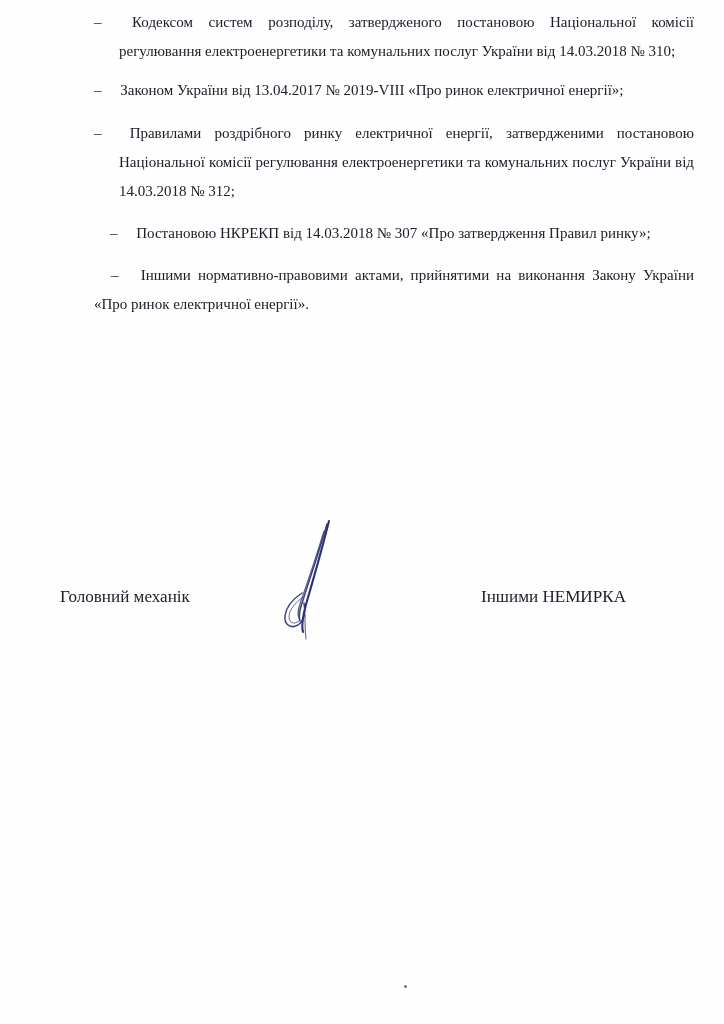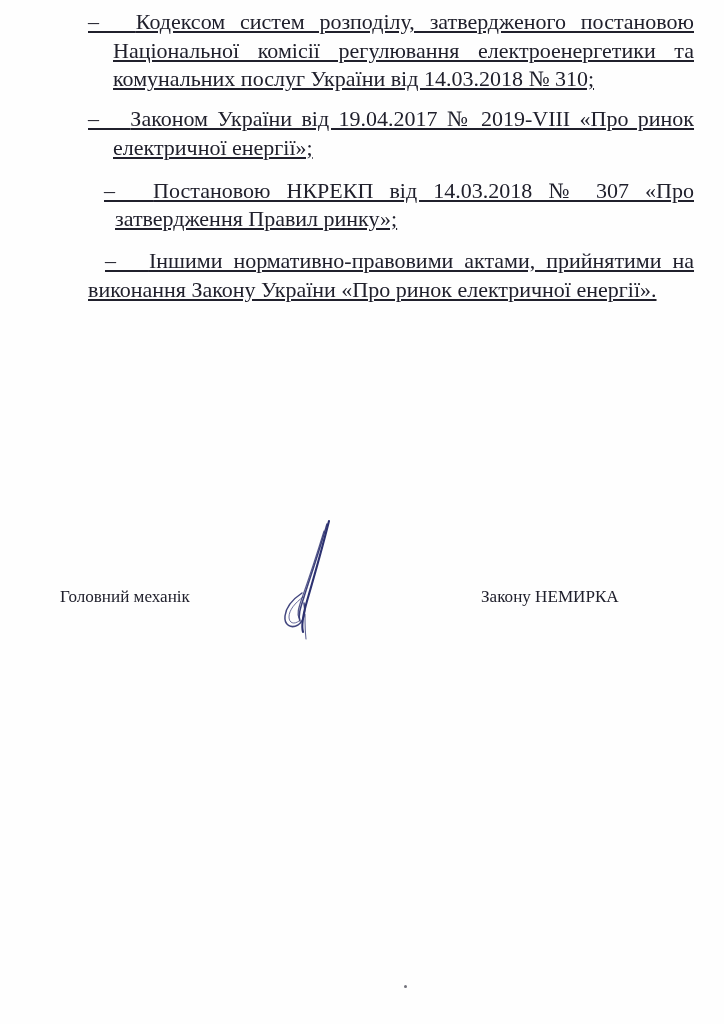--- a/index.html
+++ b/index.html
@@ -26,27 +26,26 @@
 
   
   .content {
     position: absolute;
     left: 88px;
     top: 8px;
     width: 606px;
   }
 
   .clause {
-    font-size: 22px;
+    font-size: 15px;
     line-height: 28.7px;
     text-align: justify;
     text-justify: inter-word;
     color: #20202c;
-    margin: 0 0 11px 0;
-    text-decoration: underline;
+    margin: 0 0 11px 6px;
   }
 
   
   .clause.hang {
     padding-left: 25px;
     text-indent: -25px;
   }
 
   
   .clause.hang-in {
@@ -126,23 +125,27 @@
   <div class="content">
 
     <p class="clause hang gap-a">
       <span class="dash">–  </span>
       <span>Кодексом систем розподілу, затвердженого постановою Національної комісії регулювання електроенергетики та комунальних послуг України від 14.03.2018 № 310;</span>
     </p>
 
 
     <p class="clause hang gap-b">
       <span class="dash">–  </span>
-      <span>Законом України від 19.04.2017 № 2019-VIII «Про ринок електричної енергії»;</span>
+      <span>Законом України від 13.04.2017 № 2019-VIII «Про ринок електричної енергії»;</span>
     </p>
 
+    <p class="clause hang gap-b">
+      <span class="dash">–  </span>
+      <span>Правилами роздрібного ринку електричної енергії, затвердженими постановою Національної комісії регулювання електроенергетики та комунальних послуг України від 14.03.2018 № 312;</span>
+    </p>
 
     <p class="clause hang-in gap-c">
       <span class="dash">–  </span>
       <span>Постановою НКРЕКП від 14.03.2018 № 307 «Про затвердження Правил ринку»;</span>
     </p>
 
 
     <p class="clause para">
       <span class="dash">–  </span>
       <span>Іншими нормативно-правовими актами, прийнятими на виконання Закону України «Про ринок електричної енергії».</span>
@@ -159,18 +162,18 @@
         <path d="M30 78 C21 84, 14 92, 13 101 C12 110, 19 114, 26 110
                  C32 106, 34 97, 32 88" stroke-width="1.5" opacity=".9"></path>
         <path d="M31 82 C23 88, 17 95, 17 102 C17 108, 22 110, 27 106" stroke-width="1.0" opacity=".7"></path>
         <path d="M33 99 C33 108, 33 116, 34 124" stroke-width="1.1" opacity=".75"></path>
       </g>
     </svg>
   </div>
 
   <div class="sig-block">
     <div class="sig-role">Головний механік</div>
-    <div class="sig-name">Закону НЕМИРКА</div>
+    <div class="sig-name">Іншими НЕМИРКА</div>
   </div>
 
   <span class="speck" style="left:404px; top:985px; width:3px; height:3px;"></span>
 
 </div>
 
 </body></html>

